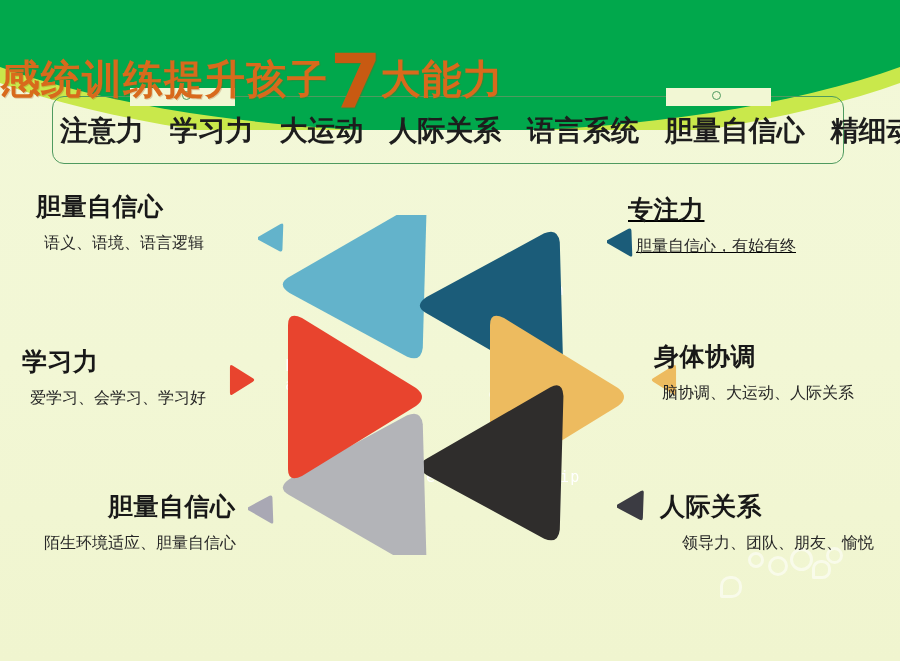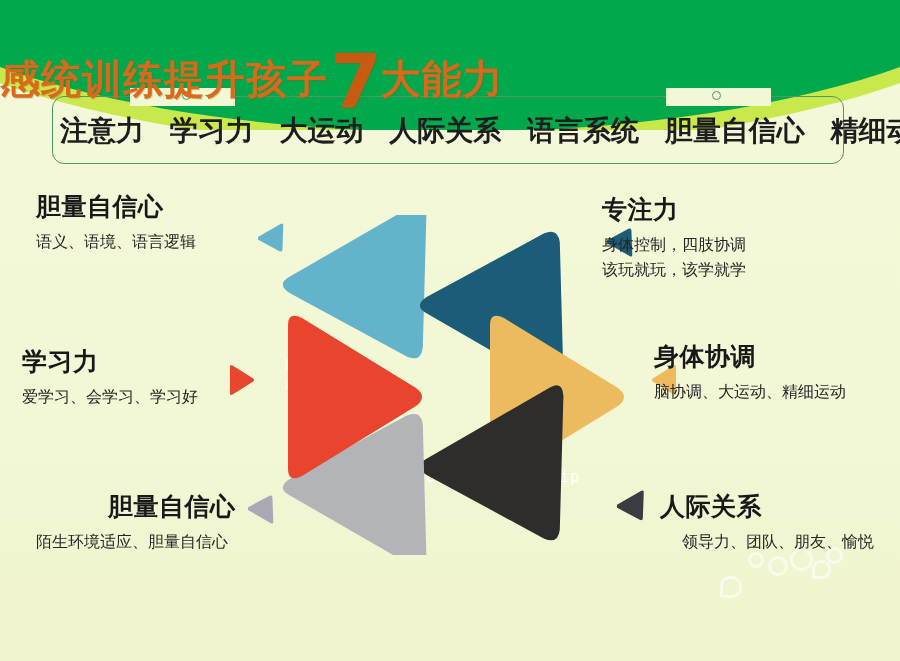--- a/index.html
+++ b/index.html
@@ -64,21 +64,21 @@
   
   .mini{position:absolute;z-index:4;}
 
   
   .blk{position:absolute;z-index:5;}
   .blk h3{
     margin:0 0 7px 0;font-size:25px;font-weight:bold;color:#181818;
     font-family:"DejaVu Sans","Liberation Sans",sans-serif;letter-spacing:.5px;
   }
   .blk p{
-    margin:0;font-size:16px;color:#262626;line-height:1.55;
+    margin:8px;font-size:16px;color:#262626;line-height:1.55;
     font-family:"DejaVu Sans","Liberation Sans",sans-serif;
   }
   .blk.right{text-align:left;}
   .blk.left{text-align:left;}
 </style>
 </head>
 <body>
 
 <div id="stage">
 
@@ -192,34 +192,33 @@
     <g transform="rotate(-120)">
         <path d="M 13 -15 Q 13 -19 10 -17 L -14 -2 Q -17 0 -14 2 L 10 17 Q 13 19 13 15 Z" fill="#3b3b42"></path>
       </g>
   </svg>
 
   <div class="blk left" style="left:36px;top:190px;">
     <h3>胆量自信心</h3>
     <p>语义、语境、语言逻辑</p>
   </div>
 
-  <div class="blk right" style="left:602px;top:193px;">
+  <div class="blk right" style="left:628px;top:193px;text-decoration:underline;">
     <h3>专注力</h3>
-    <p>身体控制，四肢协调</p>
-    <p>该玩就玩，该学就学</p>
+    <p>胆量自信心，有始有终</p>
   </div>
 
   <div class="blk left" style="left:22px;top:345px;">
     <h3>学习力</h3>
     <p>爱学习、会学习、学习好</p>
   </div>
 
   <div class="blk right" style="left:654px;top:340px;">
     <h3>身体协调</h3>
-    <p>脑协调、大运动、精细运动</p>
+    <p>脑协调、大运动、人际关系</p>
   </div>
 
   <div class="blk left" style="left:36px;top:490px;">
     <h3 style="margin-left:72px;">胆量自信心</h3>
     <p>陌生环境适应、胆量自信心</p>
   </div>
 
   <div class="blk right" style="left:660px;top:490px;">
     <h3>人际关系</h3>
     <p style="margin-left:22px;text-align:right;">领导力、团队、朋友、愉悦</p>

